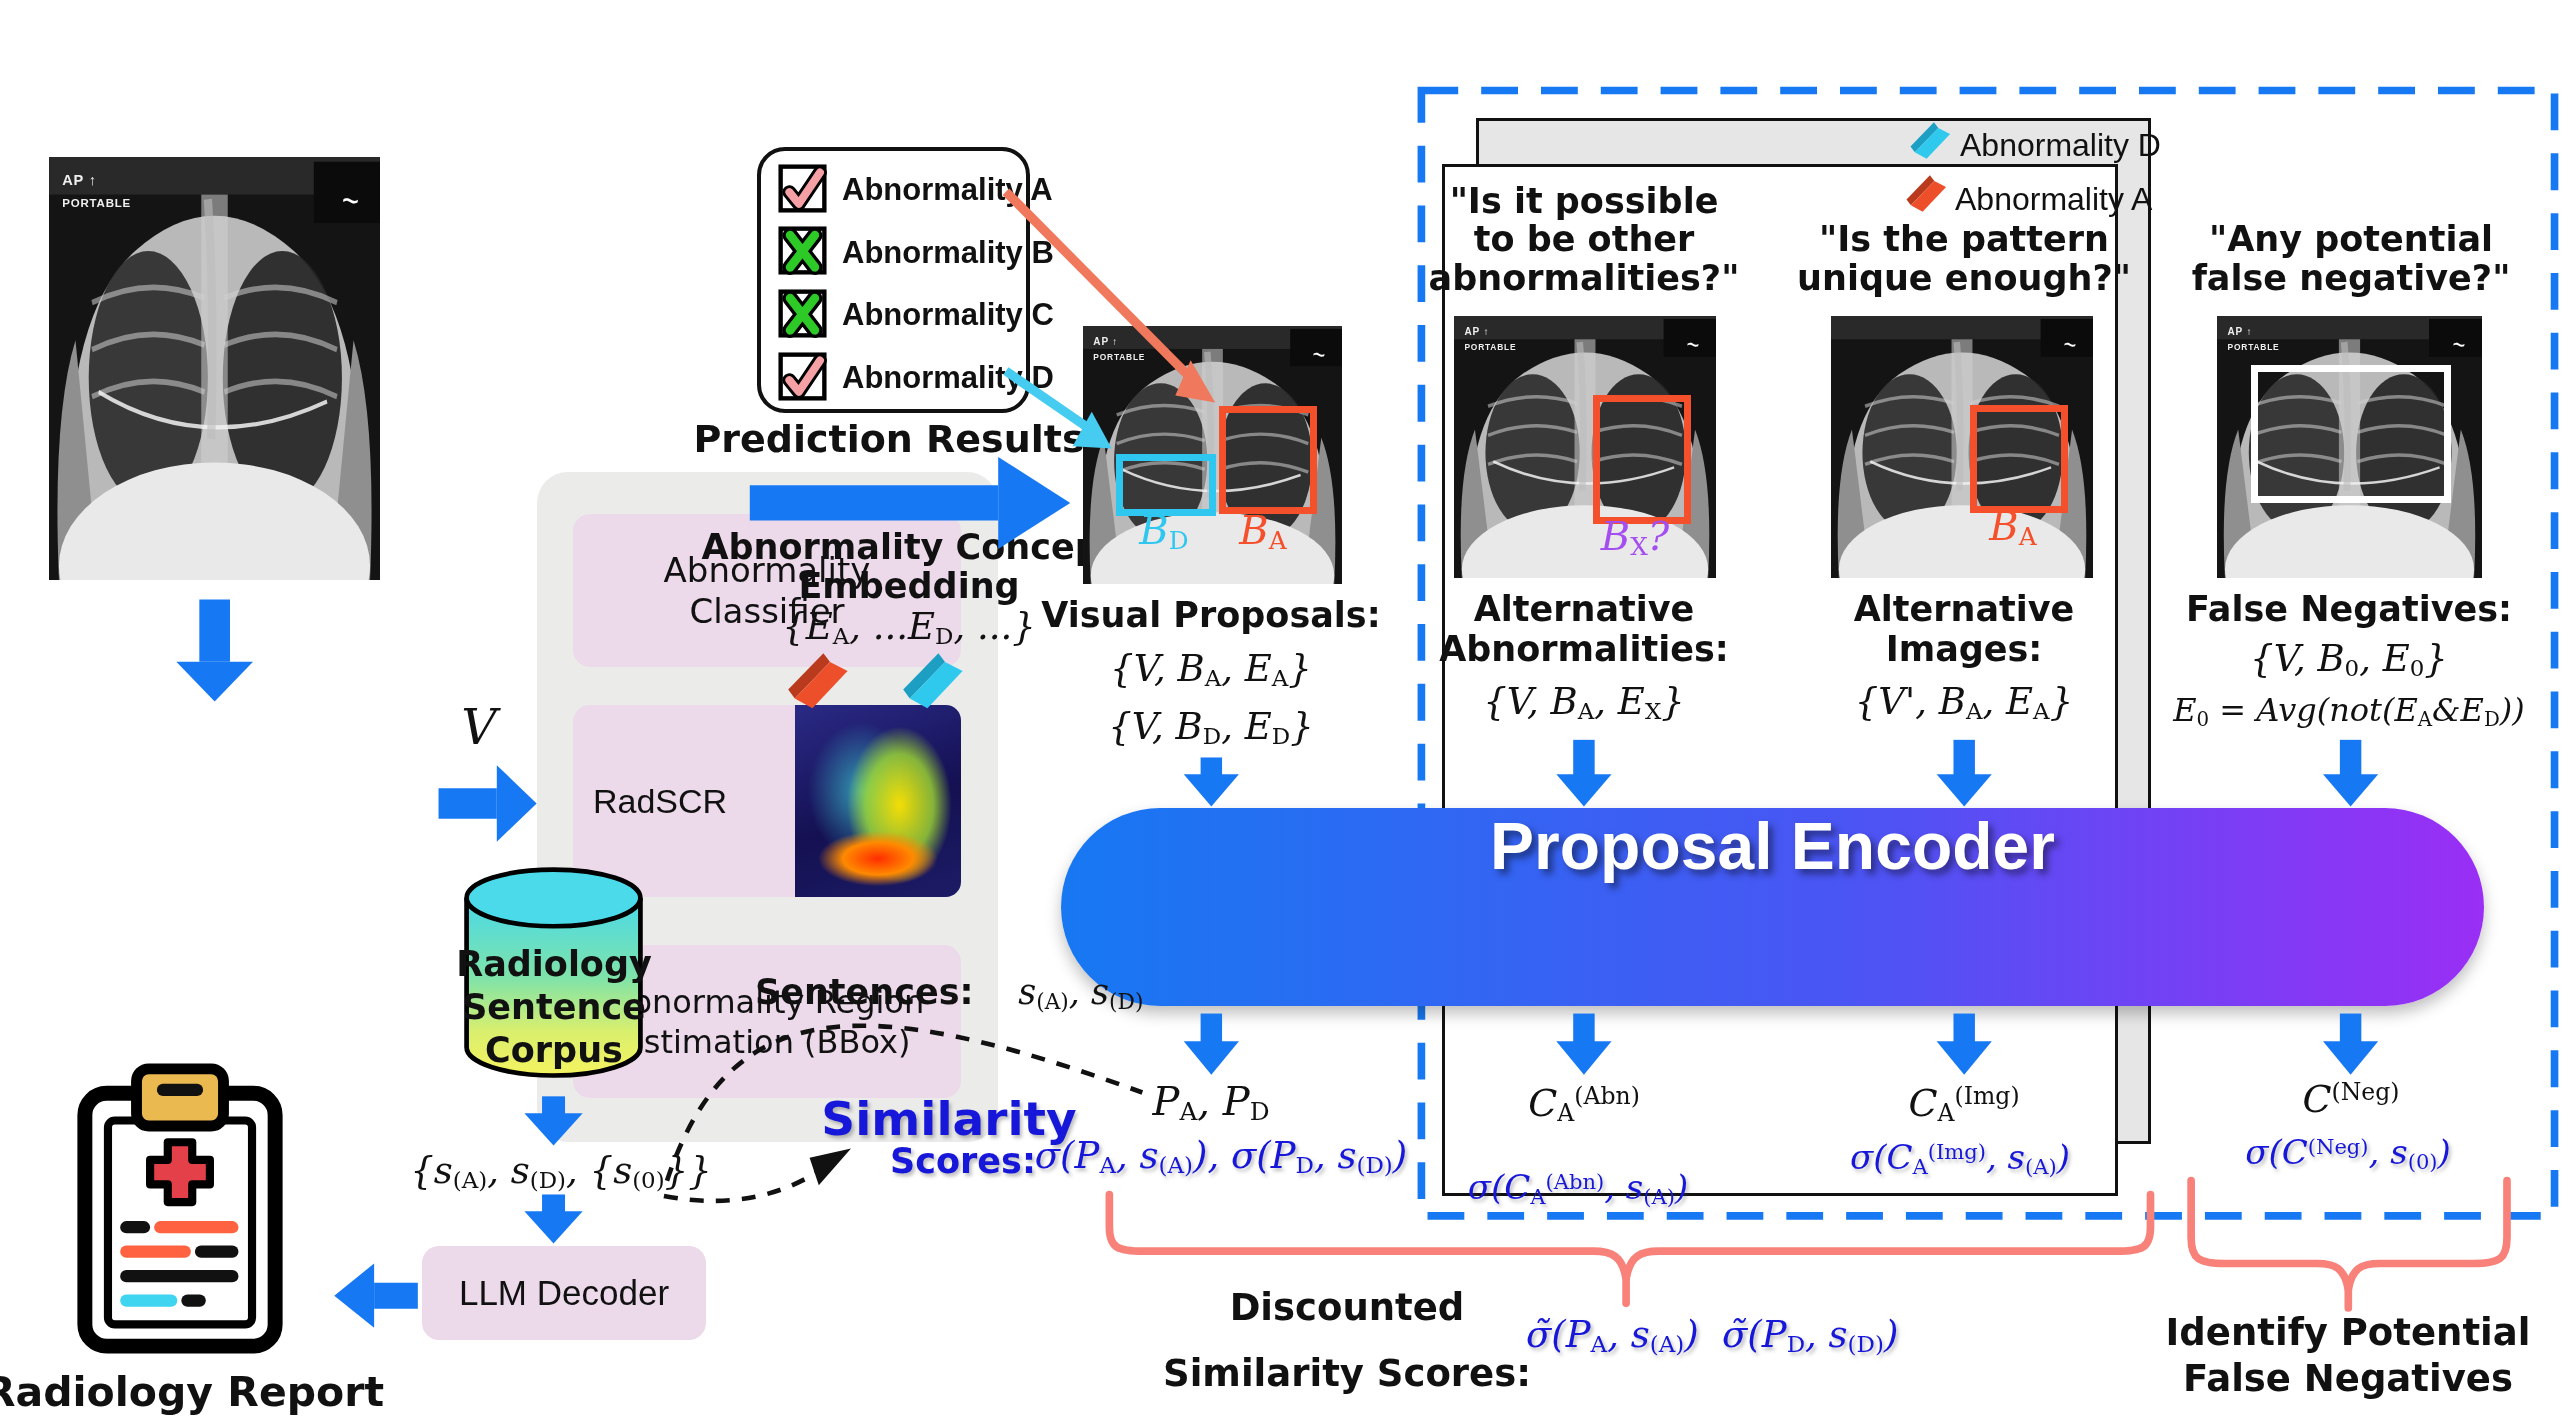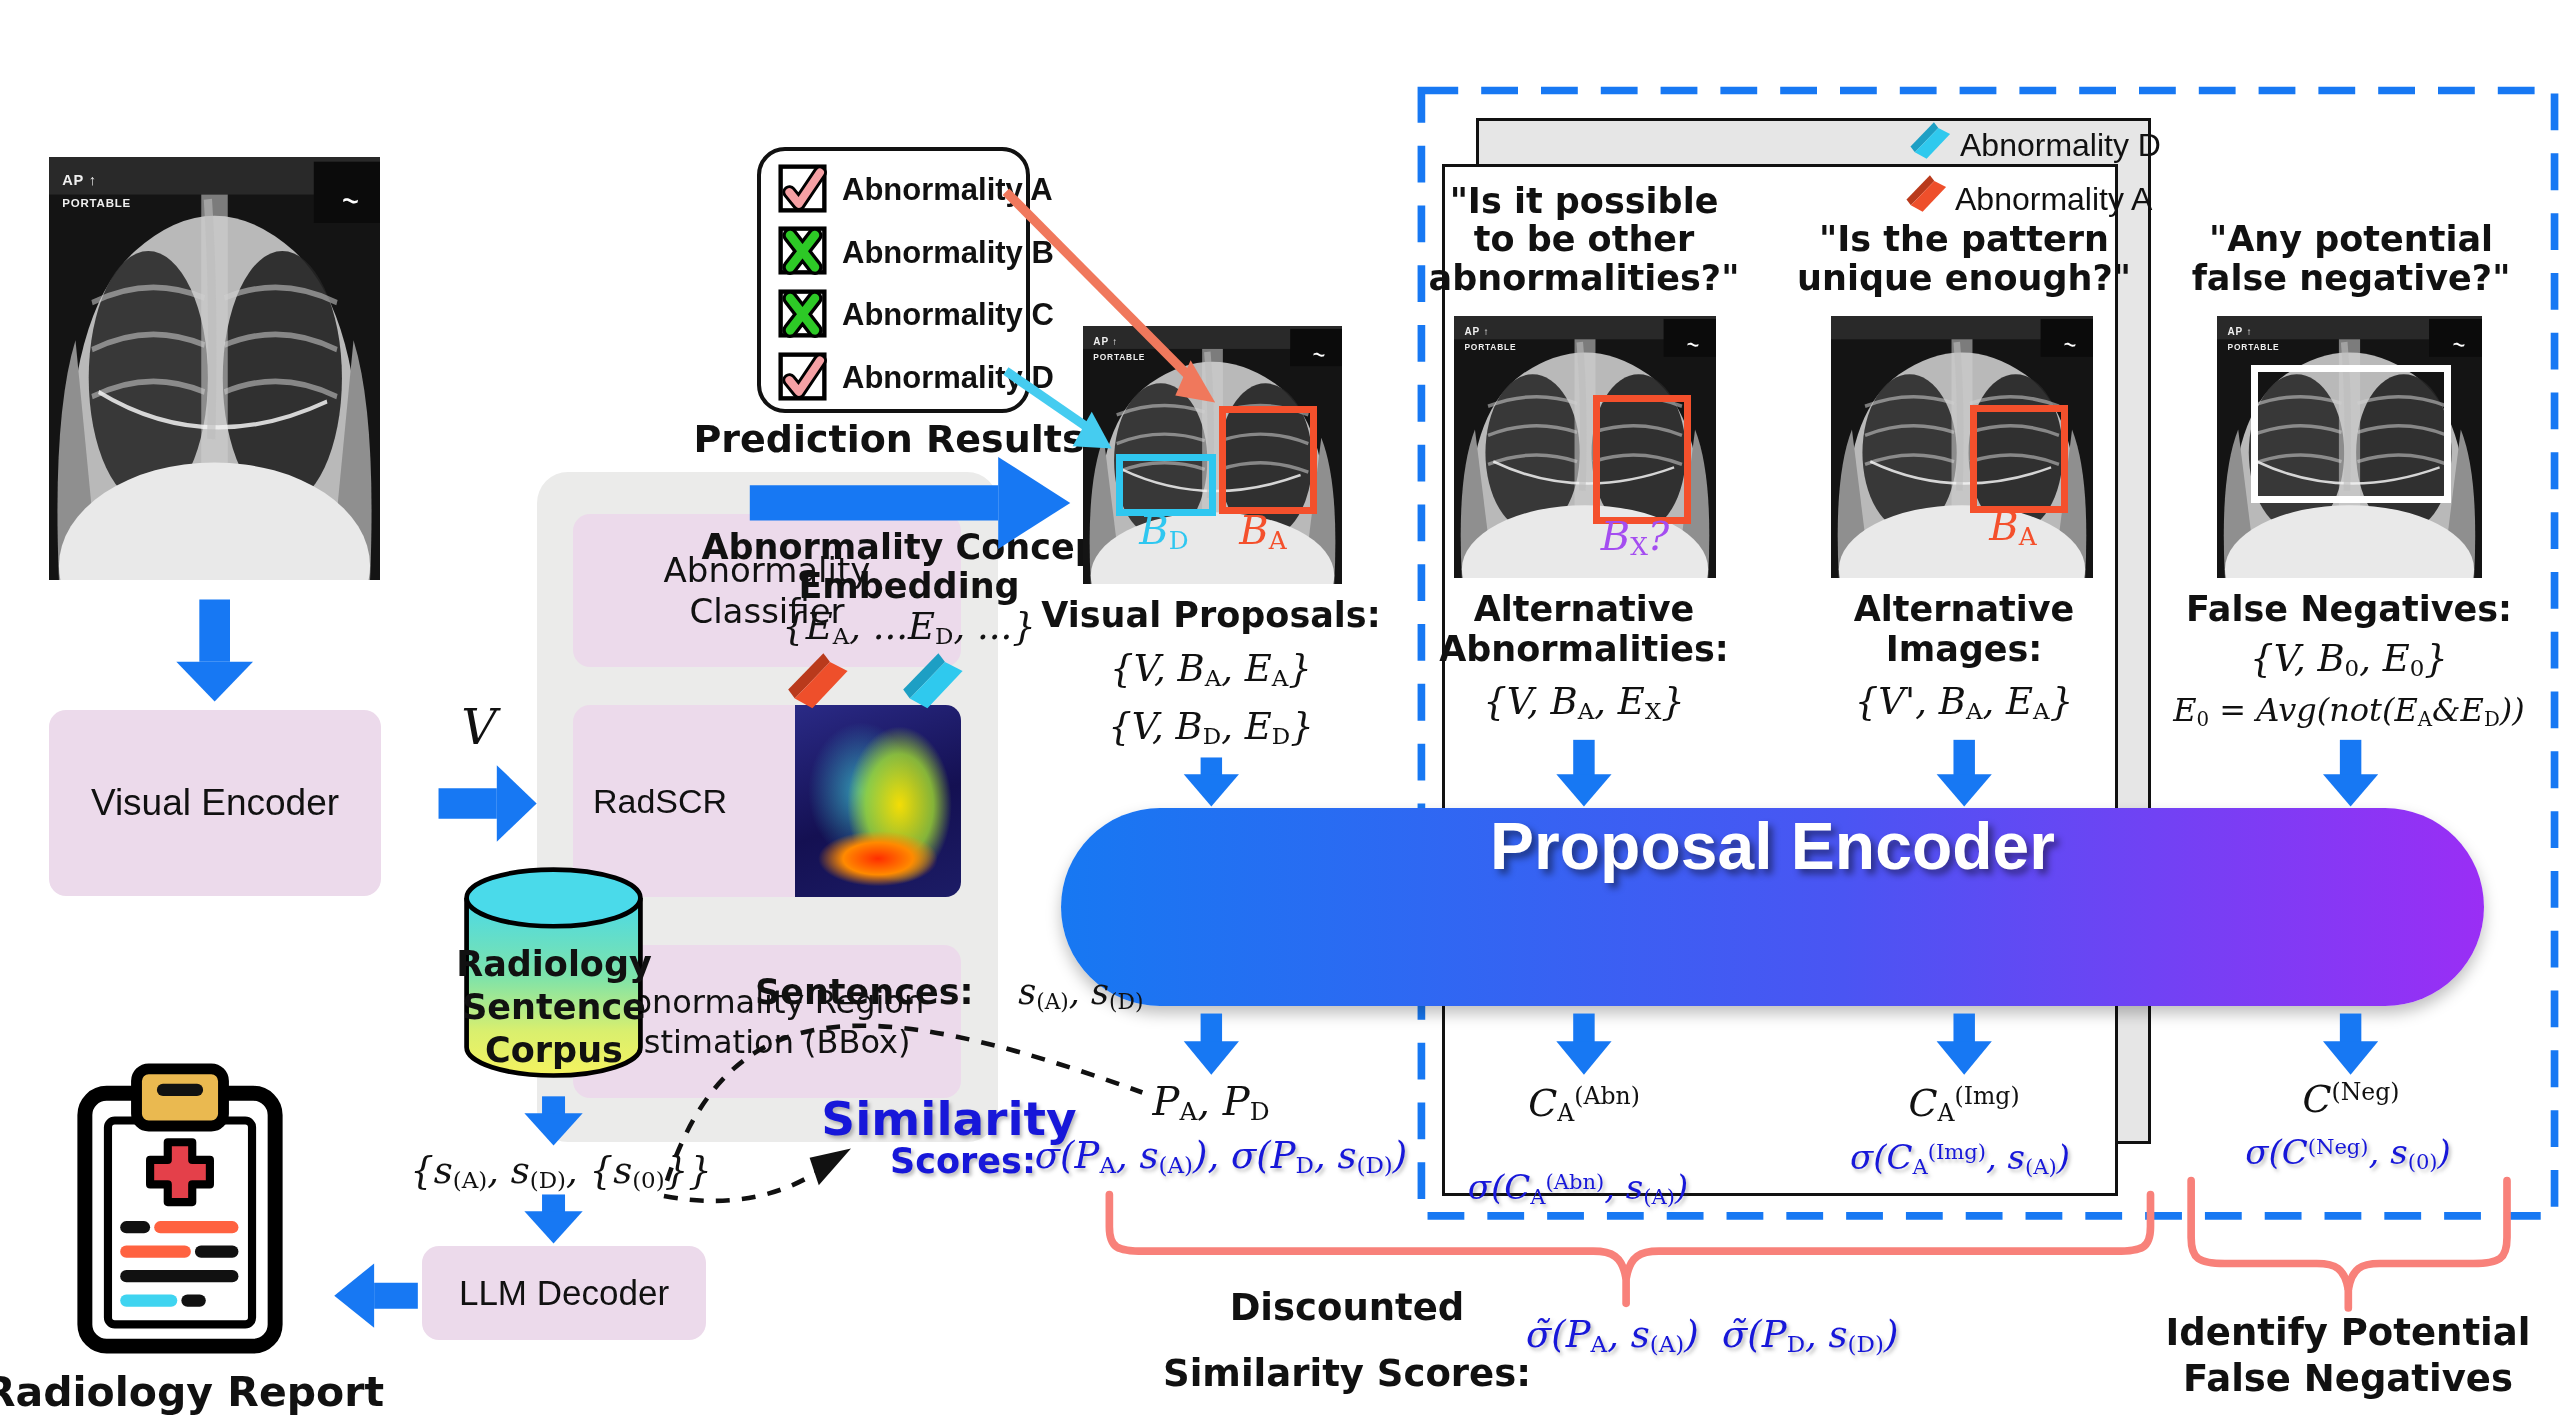--- a/index.html
+++ b/index.html
@@ -97,23 +97,20 @@
   <div class="abs sans" style="left:1955px;top:181px;font-size:32px;">Abnormality A</div>
 
   <div class="xray" style="left:49px;top:157px;width:331px;height:423px;">
     <svg viewBox="0 0 200 180" preserveAspectRatio="none">
         <use href="#xray-sym"></use>
       </svg>
     <div class="xr-ap"><span>AP</span> <span>↑</span><br><span style="font-size:11.5px">PORTABLE</span></div>
     <div class="xr-curl">~</div>
   </div>
 
-  <div class="pinkbox" style="left:49px;top:710px;width:332px;height:186px;">
-    <div class="sans" style="font-size:37px;">Visual Encoder</div>
-  </div>
 
   <div class="ctr math" style="left:479px;top:727px;font-size:49px;">V</div>
 
   <div class="abs" style="left:537px;top:472px;width:461px;height:670px;background:#EBEBEA;border-radius:31px;"></div>
   <div class="pinkbox" style="left:573px;top:514px;width:388px;height:153px;font-size:34px;line-height:1.2;">
     <div>Abnormality</div>
     <div>Classifier</div>
   </div>
   <div class="pinkbox" style="left:573px;top:705px;width:388px;height:192px;align-items:flex-start;justify-content:center;">
     <div class="sans" style="font-size:34px;margin-left:20px;">RadSCR</div>

